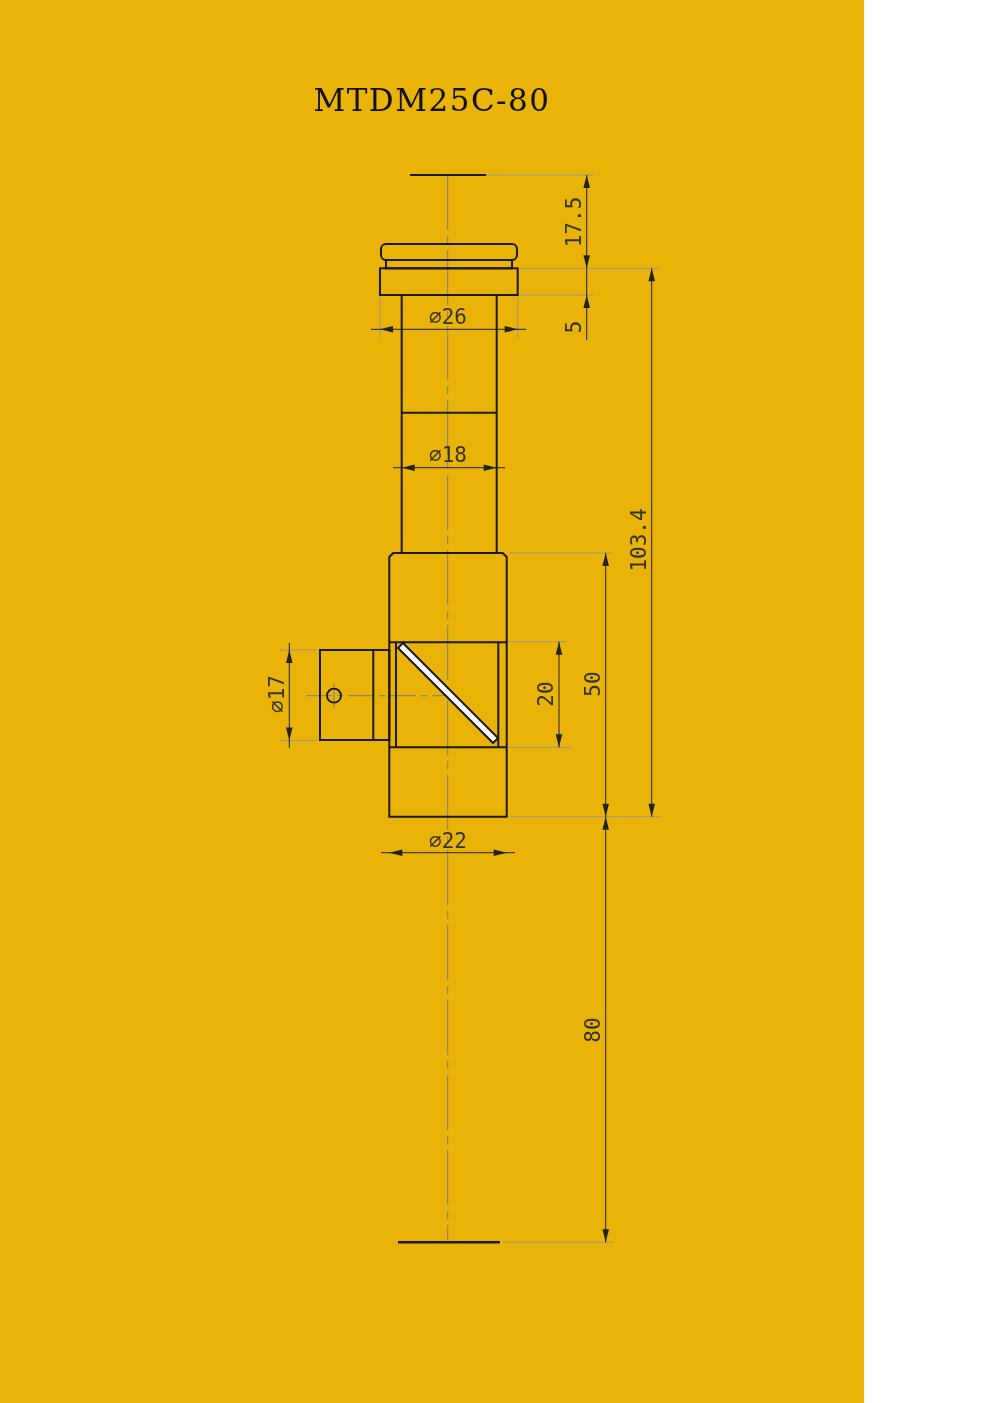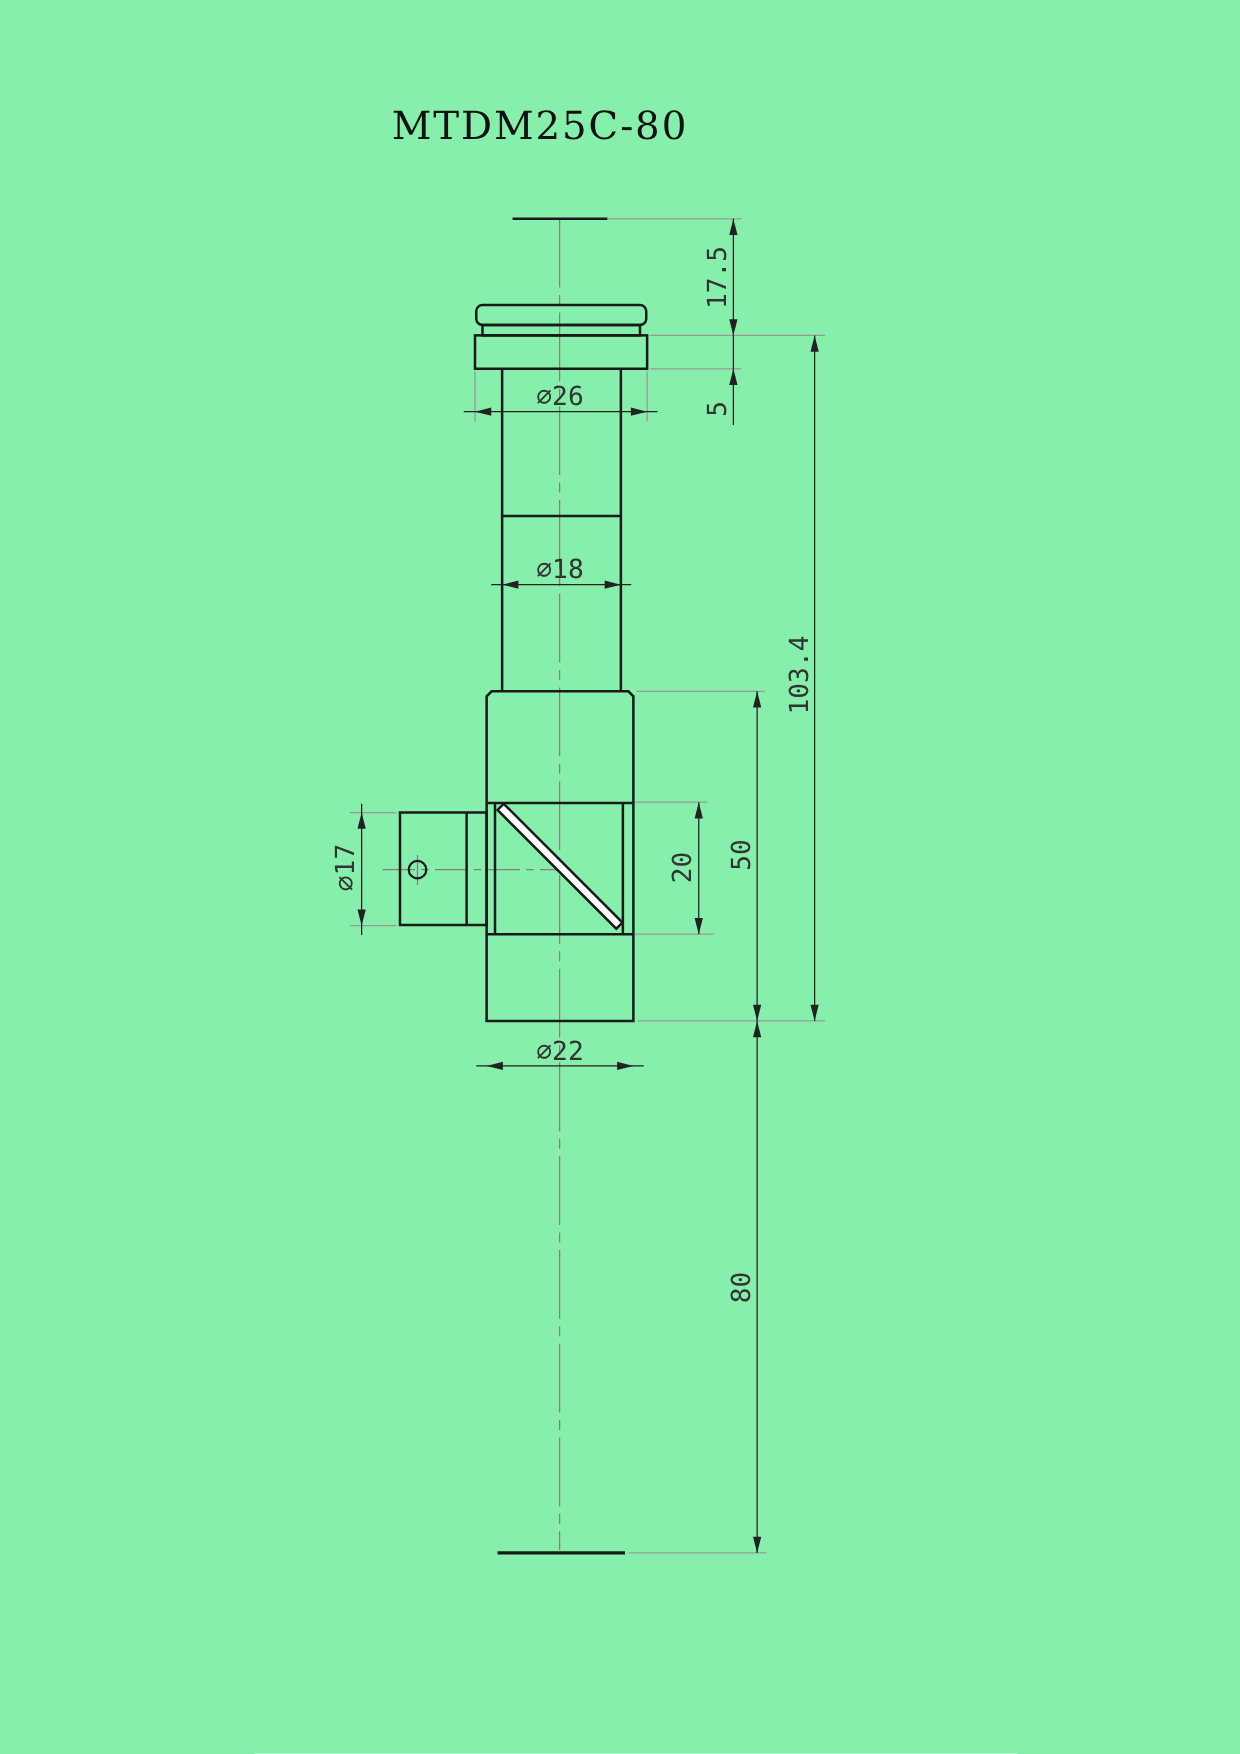--- a/index.html
+++ b/index.html
@@ -3,23 +3,23 @@
 <meta charset="utf-8">
 <style>
   html, body {
     margin: 0;
     padding: 0;
     background: #ffffff;
     font-family: "DejaVu Sans", sans-serif;
   }
   .page {
     position: relative;
-    width: 992px;
+    width: 864px;
     height: 1403px;
-    background: #86efac;
+    background: #eab308;
     overflow: hidden;
   }
   svg { display: block; }
   .dim-label {
     font-family: "DejaVu Sans Mono", monospace;
     font-size: 21px;
     fill: #333333;
   }
   .title-text {
     font-family: "DejaVu Serif", serif;

